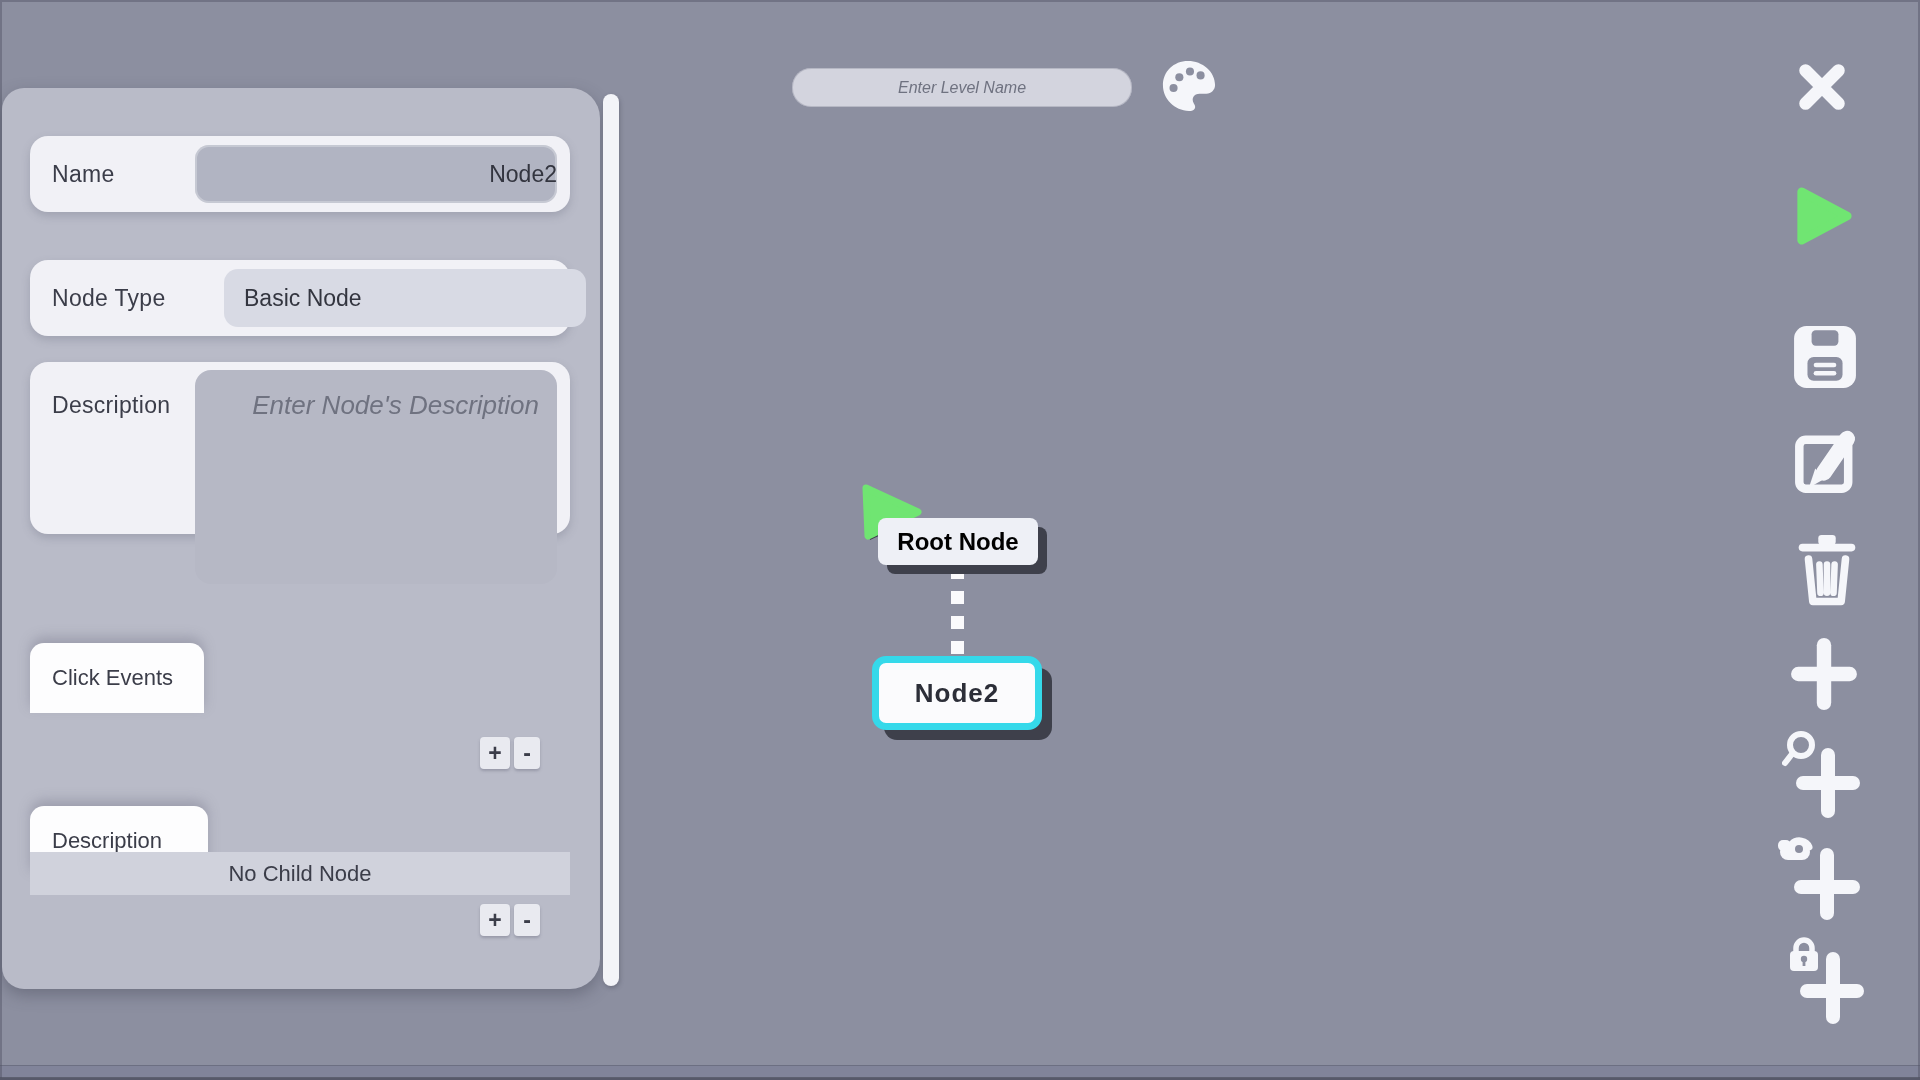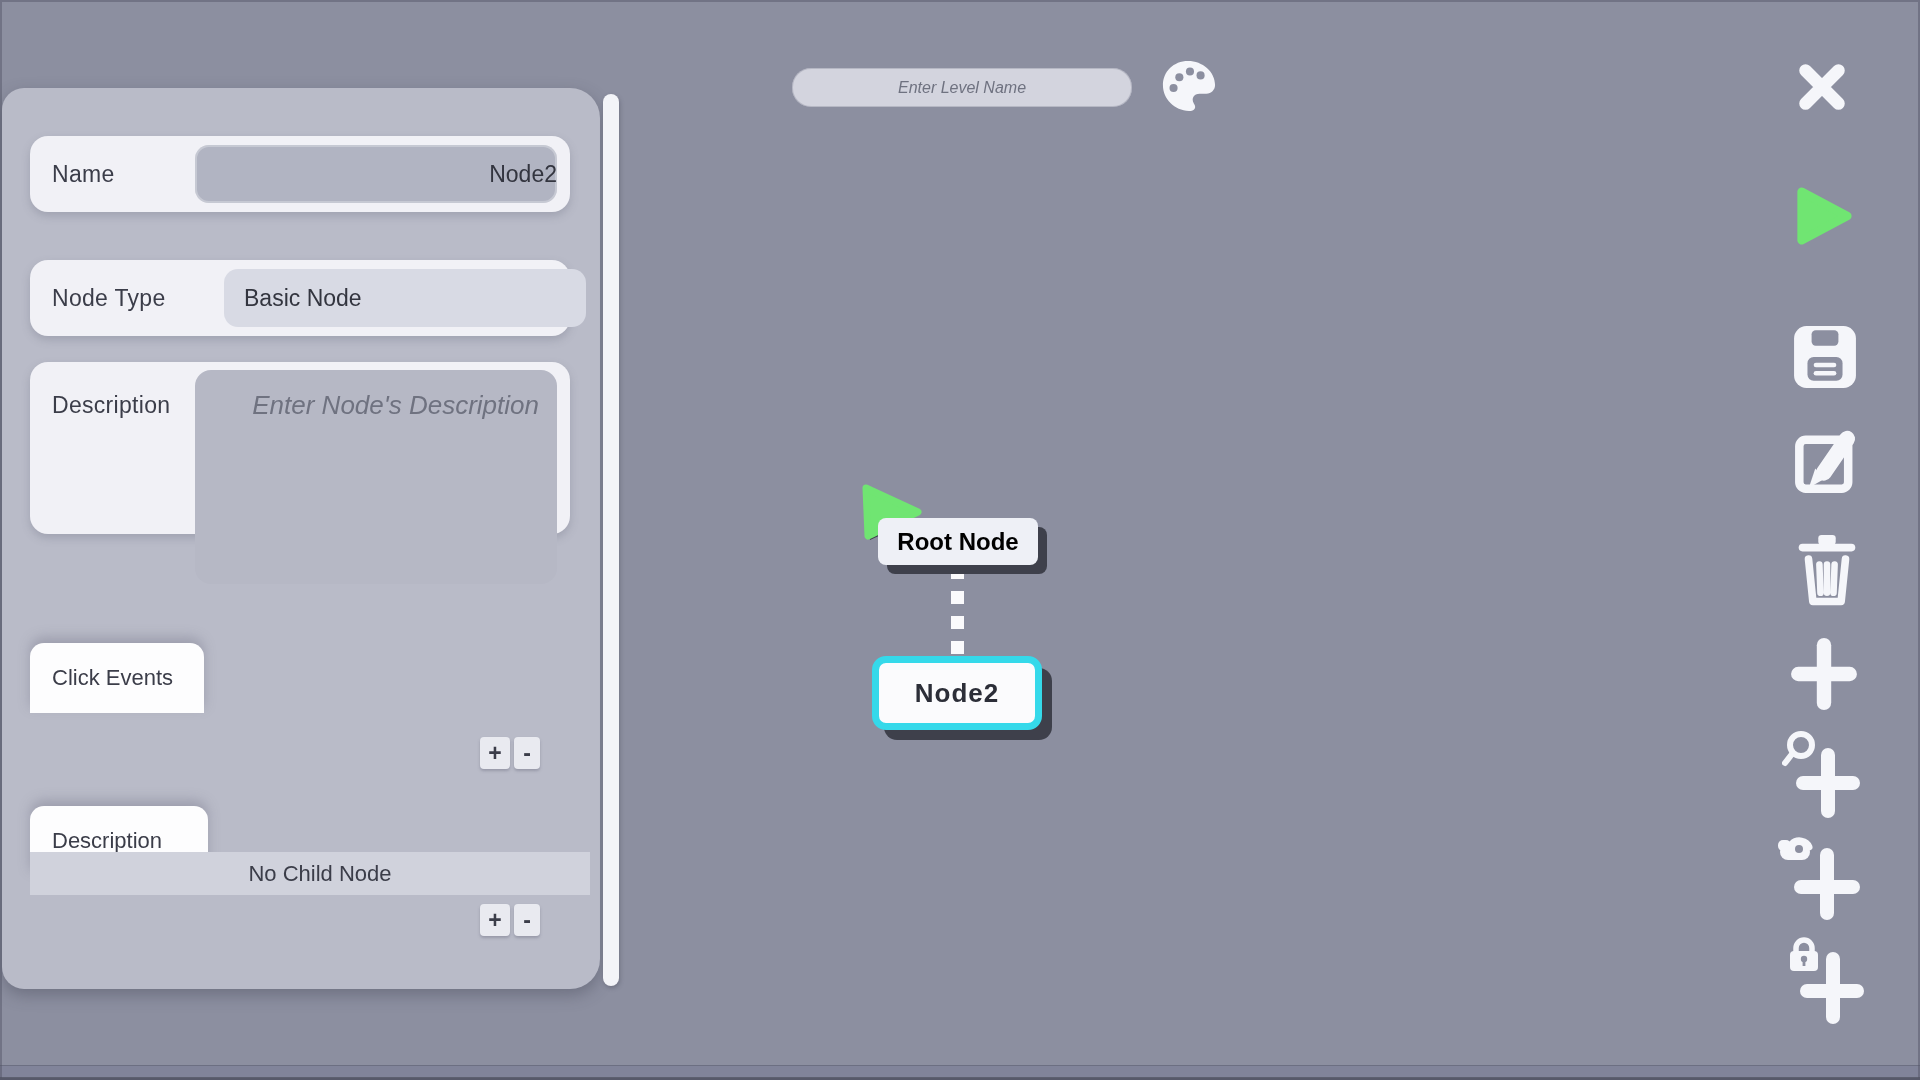--- a/index.html
+++ b/index.html
@@ -65,21 +65,21 @@
     font-size:22px; color:#3b3d49; display:flex; align-items:center; padding:12px 22px;
   }
   .tab-click{ top:555px; width:130px; }
   .tab-ext{ top:718px; width:134px; }
   .list-row{
     position:absolute; left:28px; width:540px; height:43px; background:#d0d2dc;
     display:flex; align-items:center; justify-content:center;
     font-size:22px; color:#3b3d49;
   }
   .list-click{ top:601px; }
-  .list-ext{ top:764px;padding-left:20px; }
+  .list-ext{ top:764px; }
   .mini-btn{
     position:absolute; width:30px; height:32px; background:#e9eaf0;
     border-radius:4px; box-shadow:0 2px 3px rgba(88,90,108,.35);
     display:flex; align-items:center; justify-content:center;
     font-size:23px; font-weight:bold; color:#3b3d49; cursor:pointer;
   }
   .btns-click-add{ left:478px; top:649px; }
   .btns-click-rem{ left:512px; top:649px; width:26px; }
   .btns-ext-add{ left:478px; top:816px; }
   .btns-ext-rem{ left:512px; top:816px; width:26px; }

